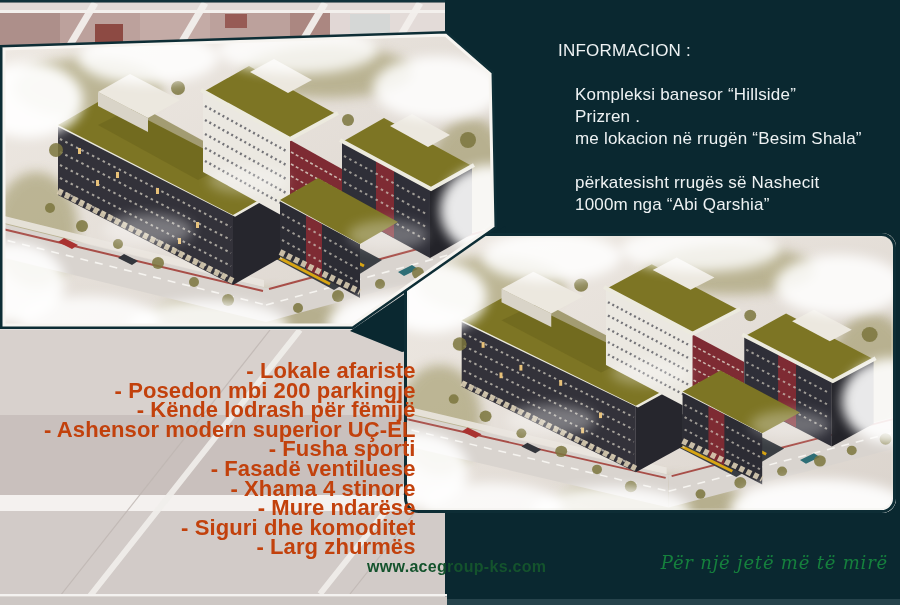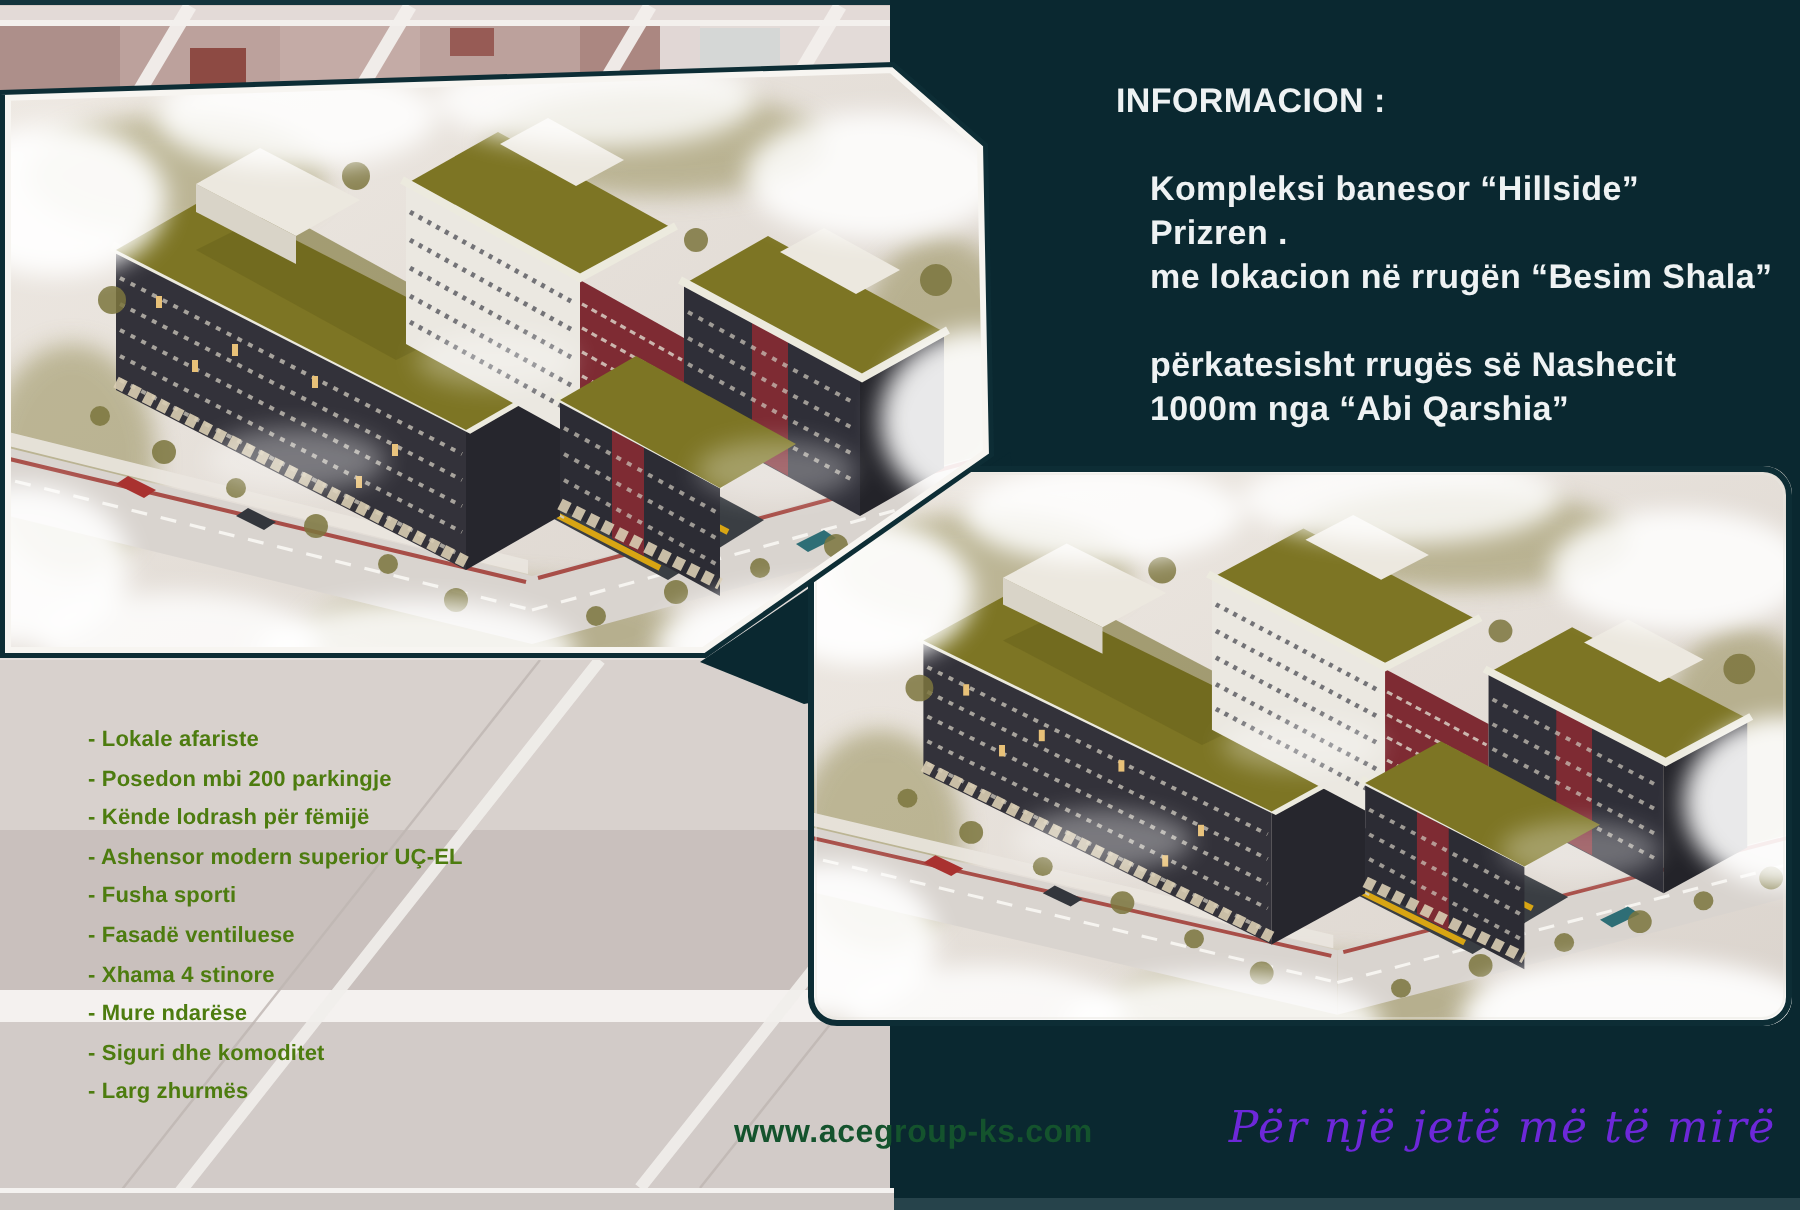--- a/index.html
+++ b/index.html
@@ -1,28 +1,28 @@
 <!DOCTYPE html>
 <html><head>
 <meta charset="utf-8">
 <style>
   html,body{margin:0;padding:0;background:#0a2830;}
   .canvas{position:relative;width:900px;height:605px;overflow:hidden;
           font-family:"Liberation Sans",sans-serif;background:#e4dedb;}
   .art{position:absolute;left:0;top:0;width:900px;height:605px;}
   .info-panel{position:absolute;left:558px;top:40px;color:#eef2f3;
-              font-size:17px;font-weight:700;line-height:22px;letter-spacing:.2px;}
+              font-size:17px;font-weight:400;line-height:22px;letter-spacing:.2px;}
   .info-title{margin:0 0 22px 0;}
   .info-par{margin:0 0 22px 17px;}
-  .features{position:absolute;left:44px;top:361px;color:#4d7c0f;
-            font-size:11px;font-weight:600;line-height:19.6px;letter-spacing:.1px;}
+  .features{position:absolute;left:44px;top:361px;color:#c2410c;
+            font-size:22px;font-weight:600;line-height:19.6px;letter-spacing:.1px;text-align:right;}
   .website{position:absolute;left:367px;top:558px;font-size:16px;font-weight:700;
            color:#14532d;letter-spacing:.3px;}
   .slogan{position:absolute;right:12px;top:552px;font-family:"DejaVu Serif",serif;
-          font-style:italic;font-size:22px;color:#6d28d9;letter-spacing:.8px;}
+          font-style:italic;font-size:18px;color:#15803d;letter-spacing:.8px;}
 </style>
 </head>
 <body>
 
 <div class="canvas">
 
   <svg class="art" viewBox="0 0 900 605" xmlns="http://www.w3.org/2000/svg">
     <defs>
       <filter id="blur6" x="-60%" y="-60%" width="220%" height="220%">
           <feGaussianBlur stdDeviation="6"></feGaussianBlur>

